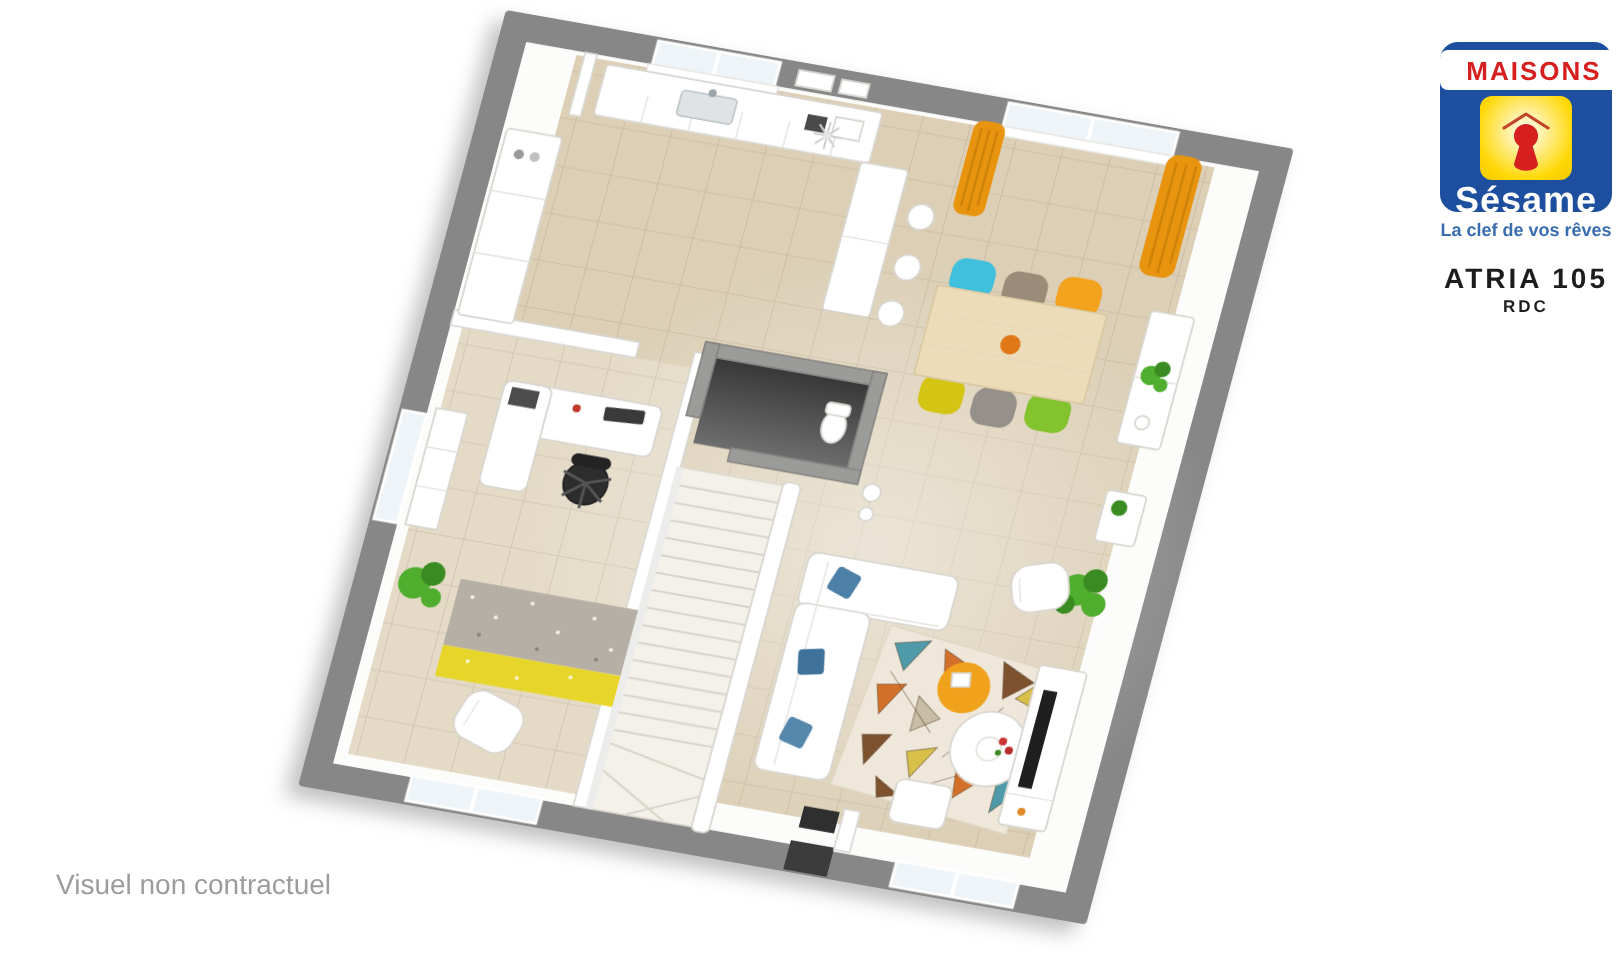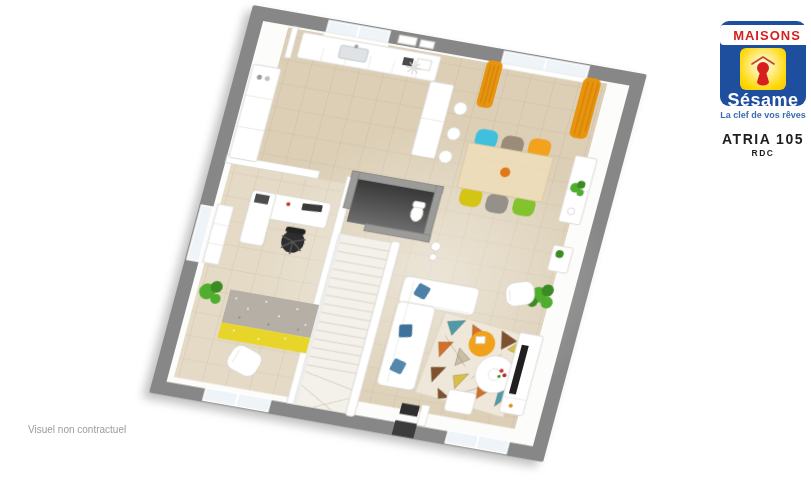--- a/index.html
+++ b/index.html
@@ -45,21 +45,21 @@
     width:46px;height:42px;margin:3px auto 0;border-radius:6px;position:relative;
     background:radial-gradient(circle at 50% 42%, #fffef2 0%, #ffef9a 30%, var(--brand-yellow) 72%, #f3c702 100%);
   }
   .logo-sesame{
     margin-top:0px;color:#ffffff;font-weight:bold;font-size:18px;letter-spacing:.5px;
   }
   .tagline{margin-top:4px;font-size:9px;font-weight:bold;color:var(--tagline-blue);white-space:nowrap;}
   .model-block{position:absolute;left:703px;top:131px;width:120px;text-align:center;color:var(--text-dark);}
   .model-name{font-size:14px;font-weight:800;letter-spacing:1.5px;}
   .floor-label{font-size:8.5px;font-weight:800;letter-spacing:1.5px;margin-top:1px;}
-  .disclaimer{position:absolute;left:28px;top:424px;font-size:10px;color:var(--disclaimer-gray);}
+  .disclaimer{position:absolute;left:28px;top:434px;font-size:14px;color:var(--disclaimer-gray);}
 </style>
 </head>
 <body>
 
 <div class="plan-wrap">
 <svg viewBox="0 0 400 400" width="400" height="400">
   <defs>
     <pattern id="tiles" width="24" height="24" patternUnits="userSpaceOnUse">
       <path d="M24 0H0V24" fill="none" stroke="rgba(120,100,70,0.16)" stroke-width="1"></path>
     </pattern>

